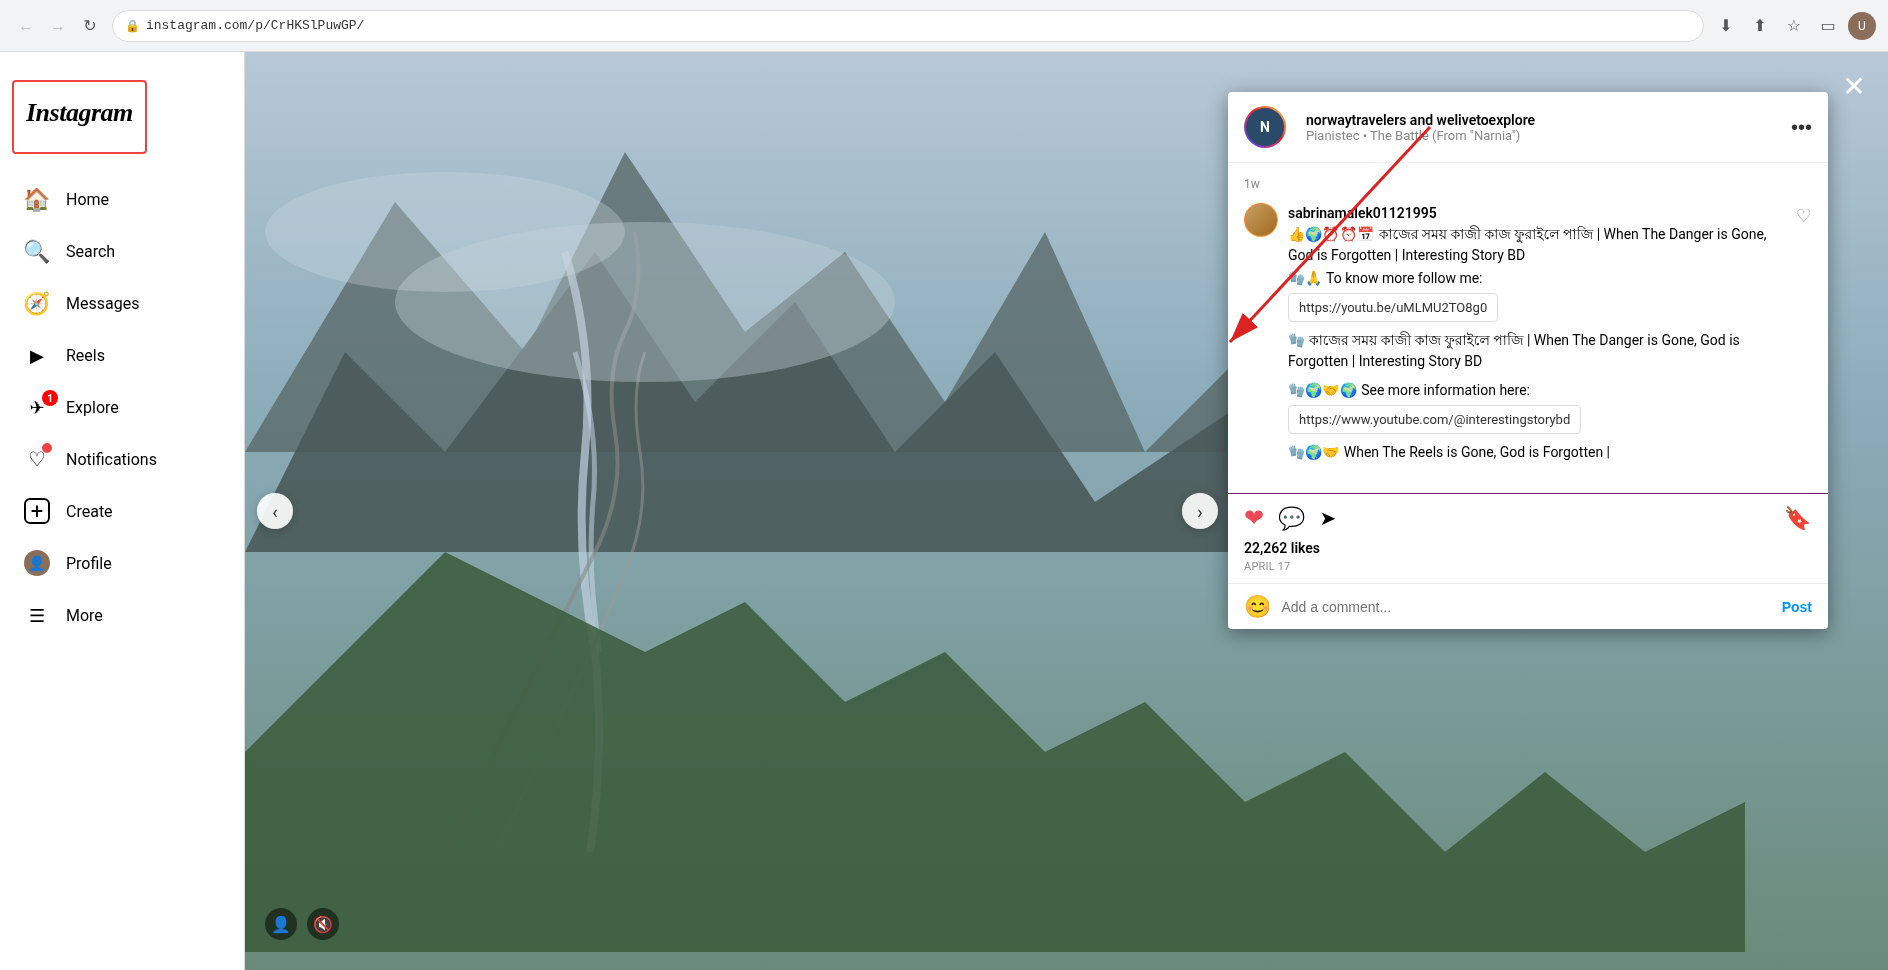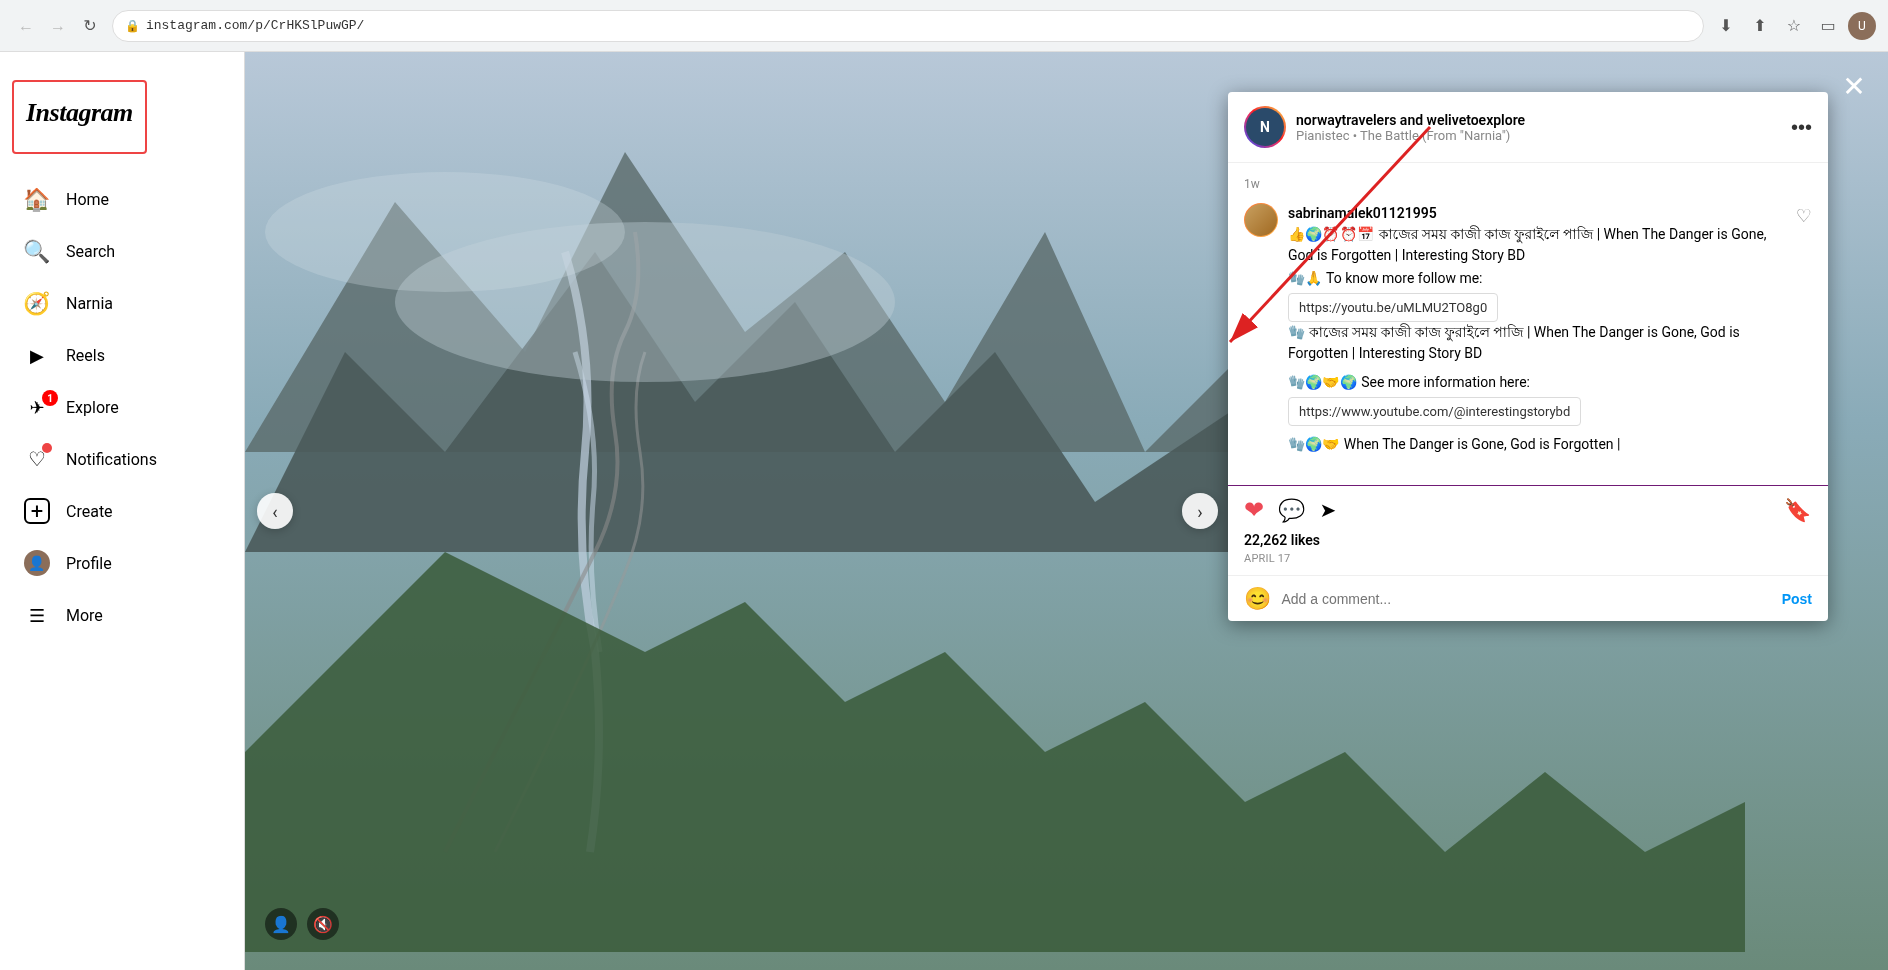--- a/index.html
+++ b/index.html
@@ -169,21 +169,21 @@
       background: linear-gradient(45deg, #405de6, #5851db, #833ab4, #c13584, #e1306c, #fd1d1d, #f56040, #f77737, #fcaf45, #ffdc80);
       display: flex; align-items: center; justify-content: center;
       overflow: hidden; flex-shrink: 0;
     }
     .post-avatar-inner {
       width: 38px; height: 38px; border-radius: 50%;
       background: #2a4a6a;
       display: flex; align-items: center; justify-content: center;
       color: white; font-size: 14px; font-weight: bold;
     }
-    .post-user-info { flex: 1; }
+    .post-user-info { flex: 1; margin-left: 10px; }
     .post-username { font-weight: 600; font-size: 14px; color: #000; }
     .post-subtitle { font-size: 13px; color: #888; }
     .more-btn { font-size: 20px; color: #333; cursor: pointer; background: none; border: none; }
 
     
     .post-comments {
       padding: 14px 16px;
       overflow-y: auto;
       flex: 1;
       border-bottom: 1px solid #701a75;
@@ -294,21 +294,21 @@
       <div class="nav-item">
         <div class="nav-icon">🏠</div>
         <span class="nav-label">Home</span>
       </div>
       <div class="nav-item">
         <div class="nav-icon">🔍</div>
         <span class="nav-label">Search</span>
       </div>
       <div class="nav-item">
         <div class="nav-icon">🧭</div>
-        <span class="nav-label">Narnia</span>
+        <span class="nav-label">Messages</span>
       </div>
       <div class="nav-item">
         <div class="nav-icon" style="font-size:18px;">▶</div>
         <span class="nav-label">Reels</span>
       </div>
       <div class="nav-item" style="position:relative;">
         <div class="nav-icon" style="font-size:18px;">✈</div>
         <span class="nav-label">Explore</span>
         <div class="badge">1</div>
       </div>
@@ -412,26 +412,26 @@
           <div class="comment-body">
             <span class="comment-username">sabrinamalek01121995</span>
             <div class="comment-text">
               <span>👍🌍⏰⏰📅</span>
               <span>কাজের সময় কাজী কাজ ফুরাইলে পাজি | When The Danger is Gone, God is Forgotten | Interesting Story BD</span>
             </div>
             <div class="comment-text">
               <span>🧤🙏 To know more follow me:</span>
             </div>
             <div class="comment-link-box">https://youtu.be/uMLMU2TO8g0</div>
-            <div class="comment-text" style="margin-top:0;">🧤 কাজের সময় কাজী কাজ ফুরাইলে পাজি | When The Danger is Gone, God is Forgotten | Interesting Story BD</div>
+            <div class="comment-text" style="margin-top:8px;">🧤 কাজের সময় কাজী কাজ ফুরাইলে পাজি | When The Danger is Gone, God is Forgotten | Interesting Story BD</div>
             <div class="comment-text" style="margin-top:8px;">
               <span>🧤🌍🤝🌍 See more information here:</span>
             </div>
             <div class="comment-link-box">https://www.youtube.com/@interestingstorybd</div>
-            <div class="comment-text" style="margin-top:8px;">🧤🌍🤝 When The Danger is Gone, God is Forgotten |</div>
+            <div class="comment-text" style="margin-top:8px;">🧤🌍🤝 When The Reels is Gone, God is Forgotten |</div>
           </div>
           <div class="like-btn-comment">♡</div>
         </div>
       </div>
 
       <div class="post-actions">
         <div class="action-icons">
           <span class="action-icon liked">❤</span>
           <span class="action-icon" style="font-size:22px;">💬</span>
           <span class="action-icon" style="font-size:20px;">➤</span>

